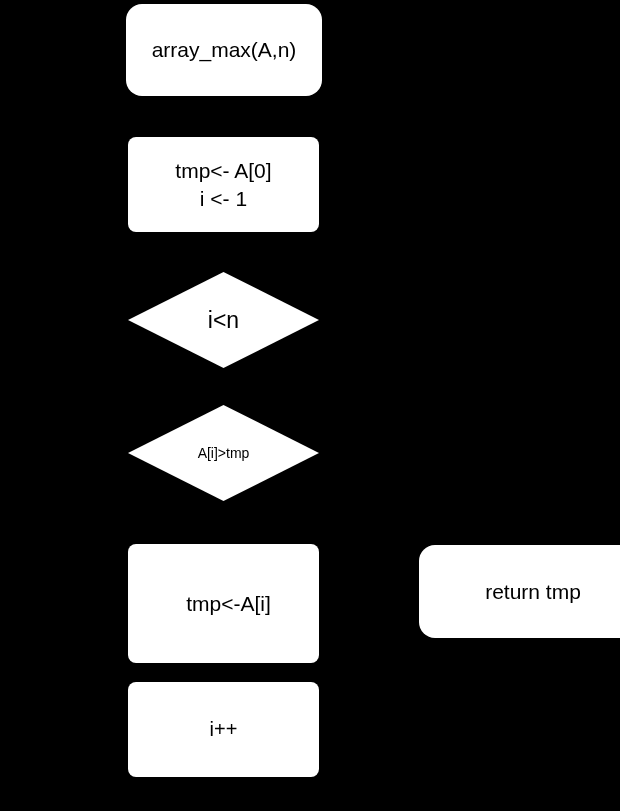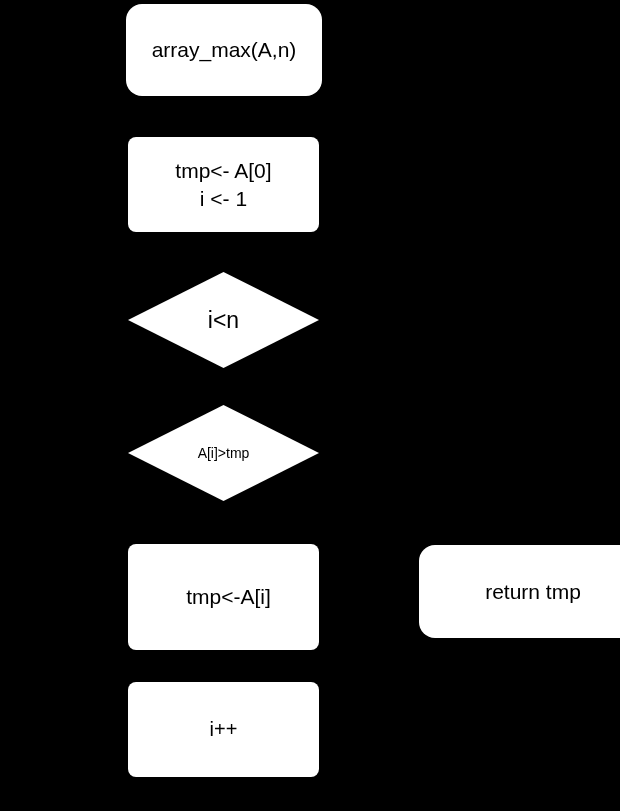--- a/index.html
+++ b/index.html
@@ -37,21 +37,21 @@
   }
   .decision {
     clip-path: polygon(50% 0%, 100% 50%, 50% 100%, 0% 50%);
   }
 
   
   .node-start   { left: 126px; top:   4px; width: 196px; height: 92px; font-size: 21px; }
   .node-init    { left: 128px; top: 137px; width: 191px; height: 95px; font-size: 21px; line-height: 1.32; }
   .node-cond    { left: 128px; top: 272px; width: 191px; height: 96px; font-size: 23px; }
   .node-cmp     { left: 128px; top: 405px; width: 191px; height: 96px; font-size: 14px; }
-  .node-assign  { left: 128px; top: 544px; width: 191px; height: 106px; font-size: 21px; padding-left: 10px; }
+  .node-assign  { left: 128px; top: 544px; width: 191px; height: 119px; font-size: 21px; padding-left: 10px; }
   .node-inc     { left: 128px; top: 682px; width: 191px; height: 95px; font-size: 20px; }
   .node-return  { left: 419px; top: 545px; width: 228px; height: 93px; font-size: 21px; }
 
   .node .label {
     white-space: pre;
   }
 </style>
 </head>
 <body>
 

